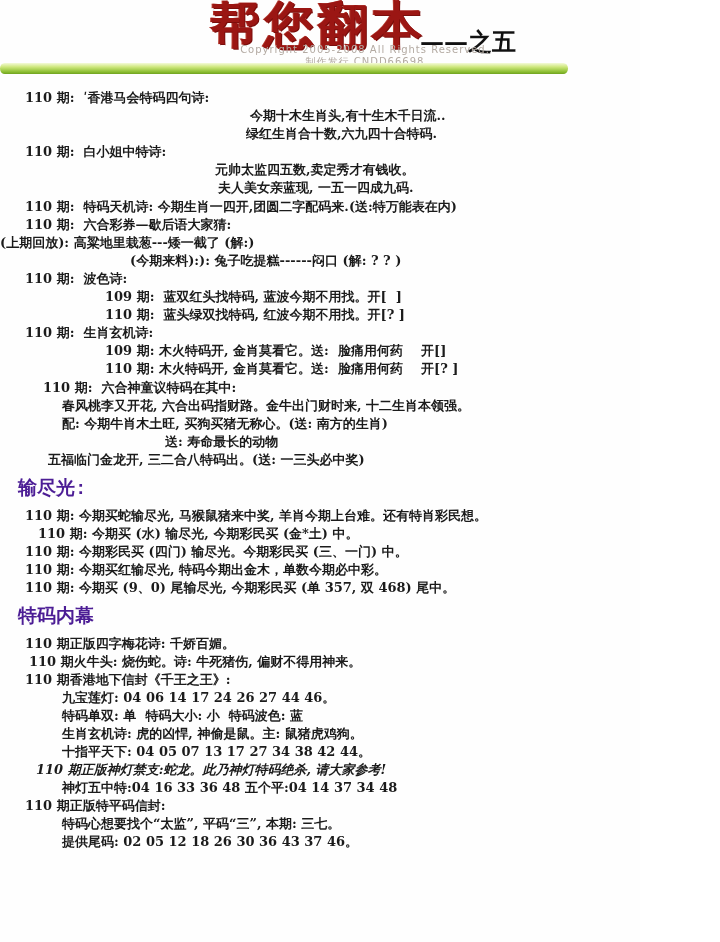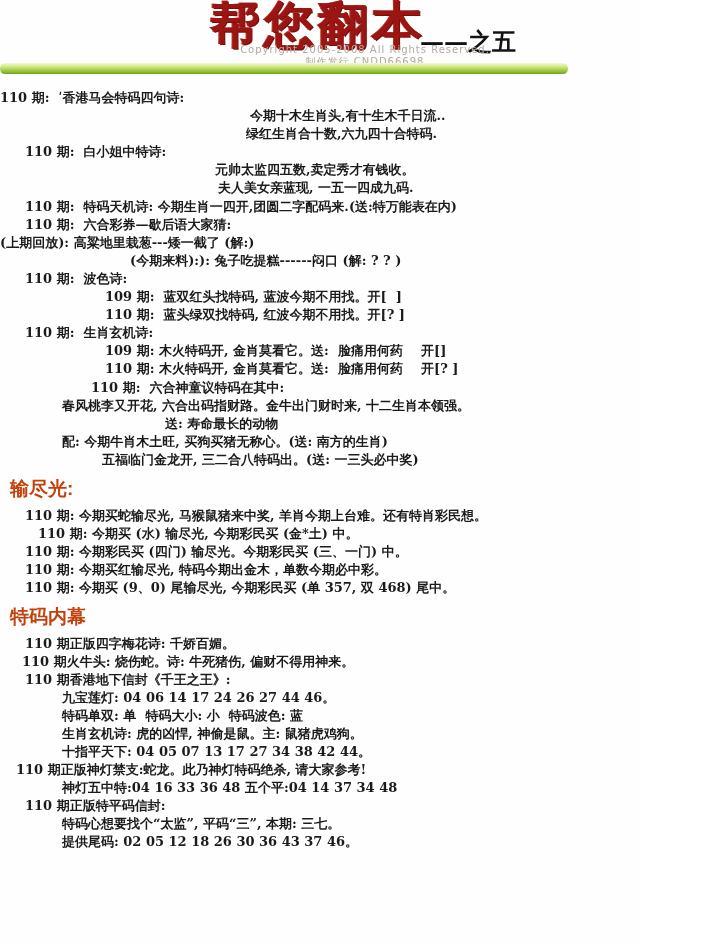--- a/index.html
+++ b/index.html
@@ -33,80 +33,80 @@
 
   
   .content{position:relative;padding-top:9px;}
   .text-line{
     font-family:"DejaVu Serif","Liberation Serif",serif;
     font-size:13px;font-weight:bold;color:#1b1b1b;
     line-height:18px;white-space:pre-wrap;
   }
   .sec-0 .text-line{line-height:18.1px;}
   .section-heading{
-    font-family:Liberation Sans, sans-serif;
-    font-size:19px;font-weight:bold;color:#c2410c;
-    padding-left:10px;margin:9px 0 7px 0;line-height:22px;
+    font-family:Liberation Mono, monospace;
+    font-size:19px;font-weight:bold;color:#4c1d95;
+    padding-left:10px;margin:9px 0 7px 8px;line-height:22px;
   }
 </style>
 </head>
 <body>
 
 <div class="page">
 
   <div class="header">
     <div class="big-title">帮您翻本</div>
     <div class="title-suffix">——之五</div>
     <div class="watermark wm1">Copyright 2005-2008  All Rights Reserved.</div>
     <div class="watermark wm2">制作发行 CNDD66698</div>
     <div class="divider-bar"></div>
   </div>
 
   <div class="content">
       <div class="sec-0">
-        <div class="text-line" style="">110 期:  ʹ香港马会特码四句诗:</div>
+        <div class="text-line" style="padding-left: 25px;">110 期:  ʹ香港马会特码四句诗:</div>
         <div class="text-line" style="padding-left: 250px;">今期十木生肖头,有十生木千日流..</div>
         <div class="text-line" style="padding-left: 246px;">绿红生肖合十数,六九四十合特码.</div>
         <div class="text-line" style="padding-left: 25px;">110 期:  白小姐中特诗:</div>
         <div class="text-line" style="padding-left: 215px;">元帅太监四五数,卖定秀才有钱收。</div>
         <div class="text-line" style="padding-left: 218px;">夫人美女亲蓝现, 一五一四成九码.</div>
         <div class="text-line" style="padding-left: 25px;">110 期:  特码天机诗: 今期生肖一四开,团圆二字配码来.(送:特万能表在内)</div>
         <div class="text-line" style="padding-left: 25px;">110 期:  六合彩券—歇后语大家猜:</div>
         <div class="text-line" style="">(上期回放): 高粱地里栽葱---矮一截了 (解:)</div>
         <div class="text-line" style="padding-left: 130px;">(今期来料):): 兔子吃提糕------闷口 (解: ? ? )</div>
         <div class="text-line" style="padding-left: 25px;">110 期:  波色诗:</div>
         <div class="text-line" style="padding-left: 105px;">109 期:  蓝双红头找特码, 蓝波今期不用找。开[  ]</div>
         <div class="text-line" style="padding-left: 105px;">110 期:  蓝头绿双找特码, 红波今期不用找。开[? ]</div>
         <div class="text-line" style="padding-left: 25px;">110 期:  生肖玄机诗:</div>
         <div class="text-line" style="padding-left: 105px;">109 期: 木火特码开, 金肖莫看它。送:  脸痛用何药    开[]</div>
         <div class="text-line" style="padding-left: 105px;">110 期: 木火特码开, 金肖莫看它。送:  脸痛用何药    开[? ]</div>
-        <div class="text-line" style="padding-left: 43px; margin-left: 48px;">110 期:  六合神童议特码在其中:</div>
+        <div class="text-line" style="padding-left: 43px;">110 期:  六合神童议特码在其中:</div>
         <div class="text-line" style="padding-left: 62px;">春风桃李又开花, 六合出码指财路。金牛出门财时来, 十二生肖本领强。</div>
+        <div class="text-line" style="padding-left: 62px;">配: 今期牛肖木土旺, 买狗买猪无称心。(送: 南方的生肖)</div>
         <div class="text-line" style="padding-left: 165px;">送: 寿命最长的动物</div>
-        <div class="text-line" style="padding-left: 62px;">配: 今期牛肖木土旺, 买狗买猪无称心。(送: 南方的生肖)</div>
-        <div class="text-line" style="padding-left: 102px;">五福临门金龙开, 三二合八特码出。(送: 一三头必中奖)</div>
+        <div class="text-line" style="padding-left: 48px;">五福临门金龙开, 三二合八特码出。(送: 一三头必中奖)</div>
       </div>
       <div class="sec-1">
         <div class="section-heading">输尽光:</div>
         <div class="text-line" style="padding-left: 25px;">110 期: 今期买蛇输尽光, 马猴鼠猪来中奖, 羊肖今期上台难。还有特肖彩民想。</div>
         <div class="text-line" style="padding-left: 38px;">110 期: 今期买 (水) 输尽光, 今期彩民买 (金*土) 中。</div>
         <div class="text-line" style="padding-left: 25px;">110 期: 今期彩民买 (四门) 输尽光。今期彩民买 (三、一门) 中。</div>
         <div class="text-line" style="padding-left: 25px;">110 期: 今期买红输尽光, 特码今期出金木，单数今期必中彩。</div>
         <div class="text-line" style="padding-left: 25px;">110 期: 今期买 (9、0) 尾输尽光, 今期彩民买 (单 357, 双 468) 尾中。</div>
       </div>
       <div class="sec-2">
         <div class="section-heading">特码内幕</div>
         <div class="text-line" style="padding-left: 25px;">110 期正版四字梅花诗: 千娇百媚。</div>
-        <div class="text-line" style="padding-left: 22px;">110 期火牛头: 烧伤蛇。诗: 牛死猪伤, 偏财不得用神来。</div>
+        <div class="text-line" style="padding-left: 29px;">110 期火牛头: 烧伤蛇。诗: 牛死猪伤, 偏财不得用神来。</div>
         <div class="text-line" style="padding-left: 25px;">110 期香港地下信封《千王之王》:</div>
         <div class="text-line" style="padding-left: 62px;">九宝莲灯: 04 06 14 17 24 26 27 44 46。</div>
         <div class="text-line" style="padding-left: 62px;">特码单双: 单  特码大小: 小  特码波色: 蓝</div>
         <div class="text-line" style="padding-left: 62px;">生肖玄机诗: 虎的凶悍, 神偷是鼠。主: 鼠猪虎鸡狗。</div>
         <div class="text-line" style="padding-left: 62px;">十指平天下: 04 05 07 13 17 27 34 38 42 44。</div>
-        <div class="text-line" style="padding-left: 16px;">110 期正版神灯禁支:蛇龙。此乃神灯特码绝杀, 请大家参考!</div>
+        <div class="text-line" style="padding-left: 36px; font-style: italic;">110 期正版神灯禁支:蛇龙。此乃神灯特码绝杀, 请大家参考!</div>
         <div class="text-line" style="padding-left: 62px;">神灯五中特:04 16 33 36 48 五个平:04 14 37 34 48</div>
         <div class="text-line" style="padding-left: 25px;">110 期正版特平码信封:</div>
         <div class="text-line" style="padding-left: 62px;">特码心想要找个“太监”, 平码“三”, 本期: 三七。</div>
         <div class="text-line" style="padding-left: 62px;">提供尾码: 02 05 12 18 26 30 36 43 37 46。</div>
       </div>
     </div>
 
 </div>
 
 </body></html>

